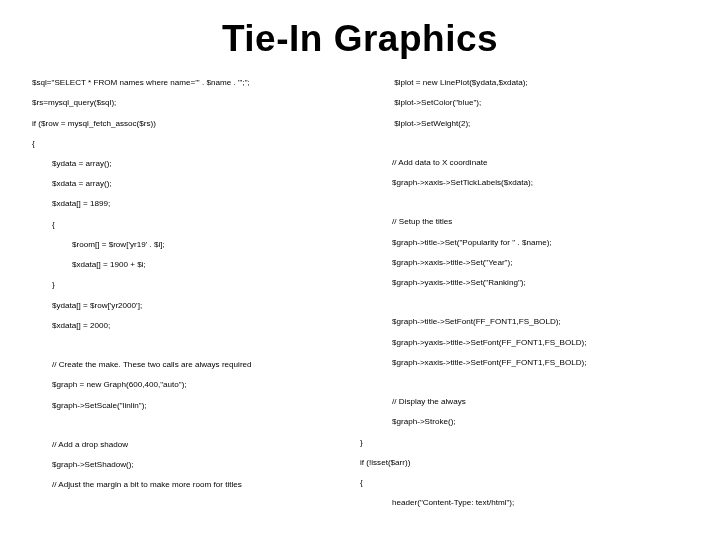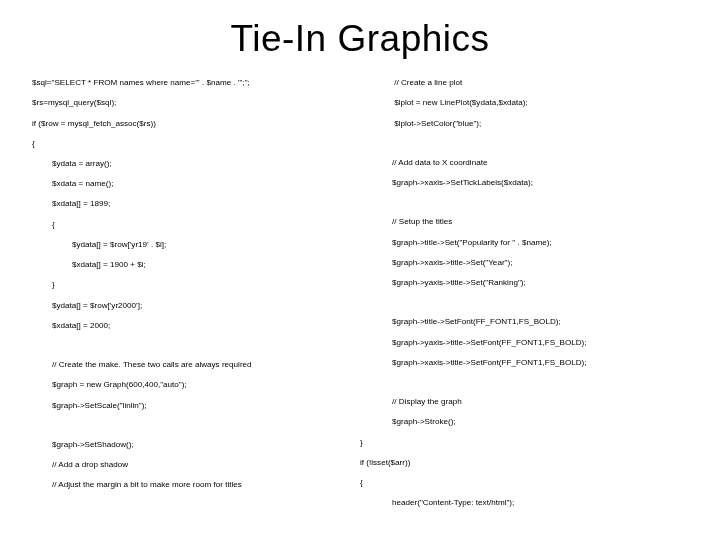--- a/index.html
+++ b/index.html
@@ -7,21 +7,21 @@
     width: 720px;
     height: 540px;
     background: #fff;
     font-family: Arial, Helvetica, sans-serif;
     overflow: hidden;
     position: relative;
   }
   .title {
     text-align: center;
     font-size: 37px;
-    font-weight: 400;
+    font-weight: 700;
     padding-top: 18px;
     padding-bottom: 8px;
     letter-spacing: 0.5px;
   }
   .columns {
     display: flex;
     flex-direction: row;
     padding: 0 32px 0 32px;
     gap: 40px;
   }
@@ -43,57 +43,57 @@
 <div class="title">Tie-In Graphics</div>
 
 <div class="columns">
 
 <div class="col-left">
 <div>$sql="SELECT * FROM names where name='" . $name . "';";</div>
 <div>$rs=mysql_query($sql);</div>
 <div>if ($row = mysql_fetch_assoc($rs))</div>
 <div>{</div>
 <div class="indent1">$ydata = array();</div>
-<div class="indent1">$xdata = name();</div>
+<div class="indent1">$xdata = array();</div>
 <div class="indent1">$xdata[] = 1899;</div>
 <div class="indent1">{</div>
-<div class="indent2">$ydata[] = $row['yr19' . $i];</div>
+<div class="indent2">$room[] = $row['yr19' . $i];</div>
 <div class="indent2">$xdata[] = 1900 + $i;</div>
 <div class="indent1">}</div>
 <div class="indent1">$ydata[] = $row['yr2000'];</div>
 <div class="indent1">$xdata[] = 2000;</div>
 <div class="gap"></div>
 <div class="indent1">// Create the make. These two calls are always required</div>
 <div class="indent1">$graph = new Graph(600,400,"auto");</div>
 <div class="indent1">$graph-&gt;SetScale("linlin");</div>
 <div class="gap"></div>
+<div class="indent1">// Add a drop shadow</div>
 <div class="indent1">$graph-&gt;SetShadow();</div>
-<div class="indent1">// Add a drop shadow</div>
 <div class="indent1">// Adjust the margin a bit to make more room for titles</div>
 
 </div>
 
 <div class="col-right">
-<div> // Create a line plot</div>
 <div> $lplot = new LinePlot($ydata,$xdata);</div>
 <div> $lplot-&gt;SetColor("blue");</div>
+<div> $lplot-&gt;SetWeight(2);</div>
 <div class="gap"></div>
 <div>// Add data to X coordinate</div>
 <div>$graph-&gt;xaxis-&gt;SetTickLabels($xdata);</div>
 <div class="gap"></div>
 <div>// Setup the titles</div>
 <div>$graph-&gt;title-&gt;Set("Popularity for " . $name);</div>
 <div>$graph-&gt;xaxis-&gt;title-&gt;Set("Year");</div>
 <div>$graph-&gt;yaxis-&gt;title-&gt;Set("Ranking");</div>
 <div class="gap"></div>
 <div>$graph-&gt;title-&gt;SetFont(FF_FONT1,FS_BOLD);</div>
 <div>$graph-&gt;yaxis-&gt;title-&gt;SetFont(FF_FONT1,FS_BOLD);</div>
 <div>$graph-&gt;xaxis-&gt;title-&gt;SetFont(FF_FONT1,FS_BOLD);</div>
 <div class="gap"></div>
-<div>// Display the graph</div>
+<div>// Display the always</div>
 <div>$graph-&gt;Stroke();</div>
 <div style="margin-left:-32px">}</div>
 <div style="margin-left:-32px">if (!isset($arr))</div>
 <div style="margin-left:-32px">{</div>
 <div>header("Content-Type: text/html");</div>
 
 
 
 
 

